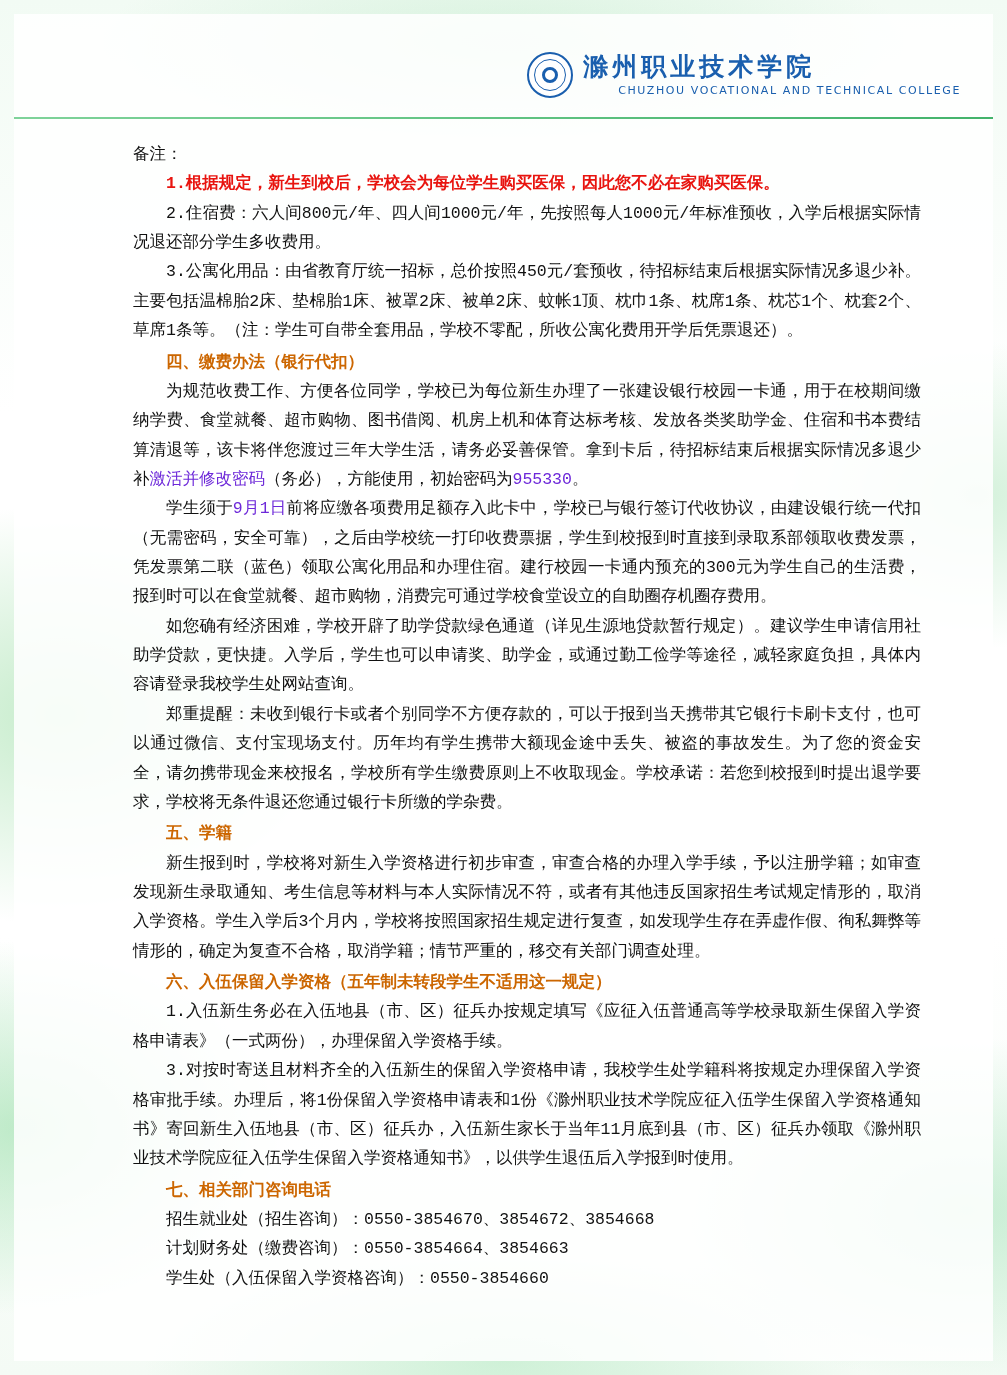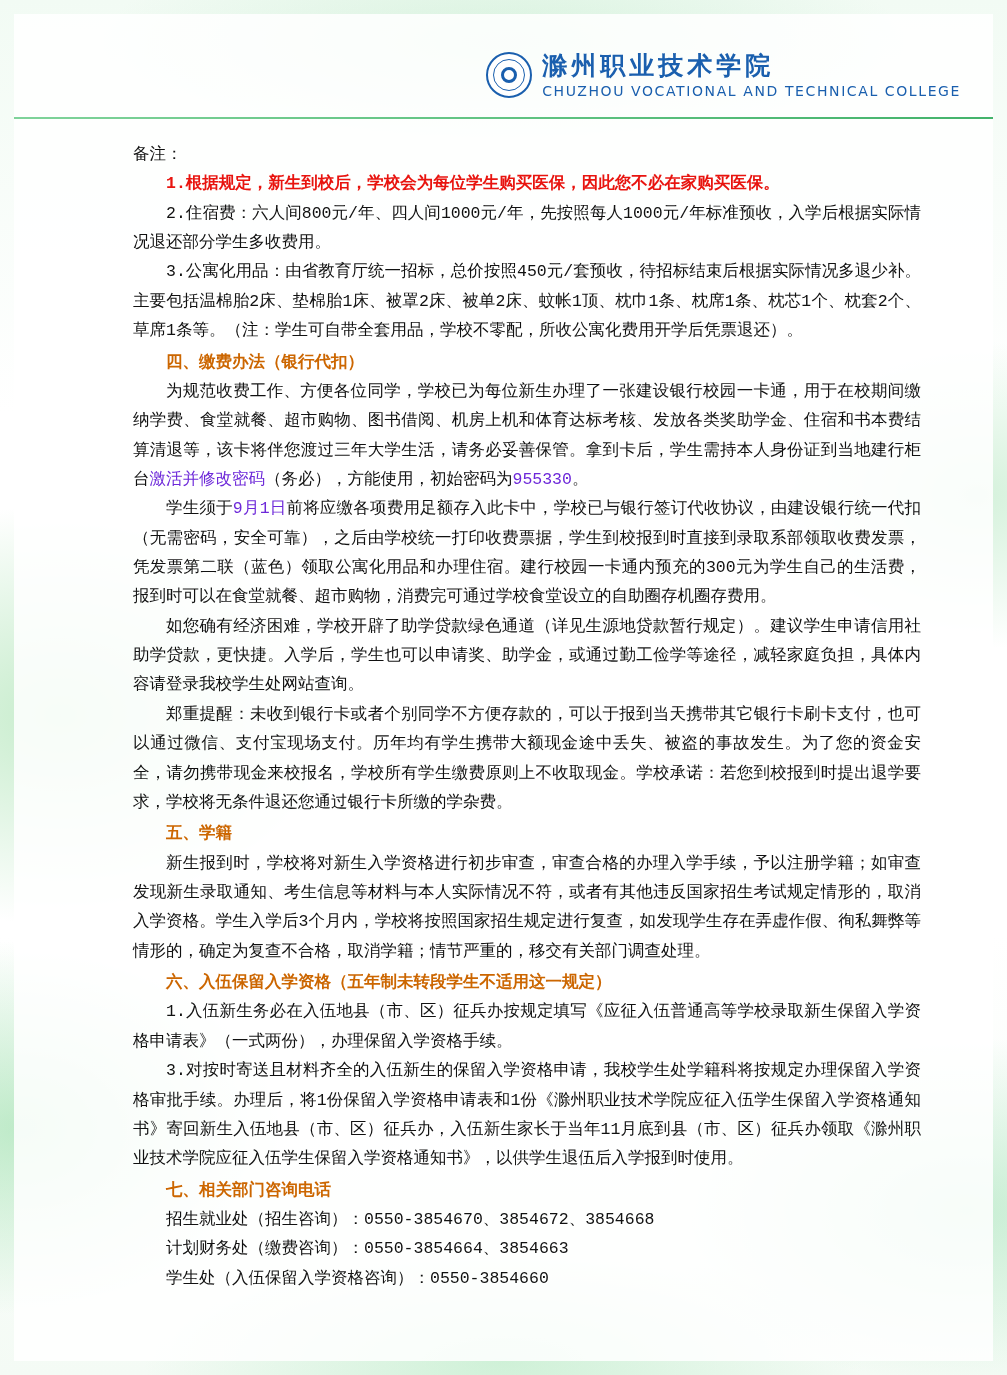--- a/index.html
+++ b/index.html
@@ -52,22 +52,23 @@
     content:"";position:absolute;left:13px;top:13px;right:13px;bottom:13px;
     border:3px solid #1a5fae;border-radius:50%;
   }
   .logo-text{line-height:1.1;}
   .logo-cn{
     font-family:"DejaVu Serif","Liberation Serif",serif;
     font-size:25px;color:#1a5fae;letter-spacing:4px;font-weight:bold;
     white-space:nowrap;
   }
   .logo-en{
-    font-size:14px;color:#1a5fae;letter-spacing:1.6px;margin-top:4px;
+    font-size:11px;color:#1a5fae;letter-spacing:1.6px;margin-top:4px;
     white-space:nowrap;
+    margin-left:35px;
   }
   .header-rule{
     position:absolute;left:14px;right:14px;top:117px;height:2px;
     background:linear-gradient(90deg,#7fd39a,#43b36b);
   }
 
   
   .content{
     position:absolute;left:133px;right:86px;top:140px;
     font-size:16.5px;
@@ -108,21 +109,21 @@
   <div class="header-rule"></div>
 
   <div class="content">
 
     <p class="note-label">备注：</p>
     <p class="indent red-bold">1.根据规定，新生到校后，学校会为每位学生购买医保，因此您不必在家购买医保。</p>
     <p class="indent">2.住宿费：六人间800元/年、四人间1000元/年，先按照每人1000元/年标准预收，入学后根据实际情况退还部分学生多收费用。</p>
     <p class="indent">3.公寓化用品：由省教育厅统一招标，总价按照450元/套预收，待招标结束后根据实际情况多退少补。主要包括温棉胎2床、垫棉胎1床、被罩2床、被单2床、蚊帐1顶、枕巾1条、枕席1条、枕芯1个、枕套2个、草席1条等。（注：学生可自带全套用品，学校不零配，所收公寓化费用开学后凭票退还）。</p>
 
     <p class="section-head">四、缴费办法（银行代扣）</p>
-    <p class="indent"><span>为规范收费工作、方便各位同学，学校已为每位新生办理了一张建设银行校园一卡通，用于在校期间缴纳学费、食堂就餐、超市购物、图书借阅、机房上机和体育达标考核、发放各类奖助学金、住宿和书本费结算清退等，该卡将伴您渡过三年大学生活，请务必妥善保管。拿到卡后，学生需持本人身份证到当地建行柜台</span><span class="red">激活并修改密码</span><span>（务必），方能使用，初始密码为</span><span class="red">955330</span><span>。</span></p>
+    <p class="indent"><span>为规范收费工作、方便各位同学，学校已为每位新生办理了一张建设银行校园一卡通，用于在校期间缴纳学费、食堂就餐、超市购物、图书借阅、机房上机和体育达标考核、发放各类奖助学金、住宿和书本费结算清退等，该卡将伴您渡过三年大学生活，请务必妥善保管。拿到卡后，待招标结束后根据实际情况多退少补</span><span class="red">激活并修改密码</span><span>（务必），方能使用，初始密码为</span><span class="red">955330</span><span>。</span></p>
     <p class="indent"><span>学生须于</span><span class="red">9月1日</span><span>前将应缴各项费用足额存入此卡中，学校已与银行签订代收协议，由建设银行统一代扣（无需密码，安全可靠），之后由学校统一打印收费票据，学生到校报到时直接到录取系部领取收费发票，凭发票第二联（蓝色）领取公寓化用品和办理住宿。建行校园一卡通内预充的300元为学生自己的生活费，报到时可以在食堂就餐、超市购物，消费完可通过学校食堂设立的自助圈存机圈存费用。</span></p>
     <p class="indent">如您确有经济困难，学校开辟了助学贷款绿色通道（详见生源地贷款暂行规定）。建议学生申请信用社助学贷款，更快捷。入学后，学生也可以申请奖、助学金，或通过勤工俭学等途径，减轻家庭负担，具体内容请登录我校学生处网站查询。</p>
     <p class="indent">郑重提醒：未收到银行卡或者个别同学不方便存款的，可以于报到当天携带其它银行卡刷卡支付，也可以通过微信、支付宝现场支付。历年均有学生携带大额现金途中丢失、被盗的事故发生。为了您的资金安全，请勿携带现金来校报名，学校所有学生缴费原则上不收取现金。学校承诺：若您到校报到时提出退学要求，学校将无条件退还您通过银行卡所缴的学杂费。</p>
 
     <p class="section-head">五、学籍</p>
     <p class="indent">新生报到时，学校将对新生入学资格进行初步审查，审查合格的办理入学手续，予以注册学籍；如审查发现新生录取通知、考生信息等材料与本人实际情况不符，或者有其他违反国家招生考试规定情形的，取消入学资格。学生入学后3个月内，学校将按照国家招生规定进行复查，如发现学生存在弄虚作假、徇私舞弊等情形的，确定为复查不合格，取消学籍；情节严重的，移交有关部门调查处理。</p>
 
     <p class="section-head">六、入伍保留入学资格（五年制未转段学生不适用这一规定）</p>
     <p class="indent">1.入伍新生务必在入伍地县（市、区）征兵办按规定填写《应征入伍普通高等学校录取新生保留入学资格申请表》（一式两份），办理保留入学资格手续。</p>
     <p class="indent">3.对按时寄送且材料齐全的入伍新生的保留入学资格申请，我校学生处学籍科将按规定办理保留入学资格审批手续。办理后，将1份保留入学资格申请表和1份《滁州职业技术学院应征入伍学生保留入学资格通知书》寄回新生入伍地县（市、区）征兵办，入伍新生家长于当年11月底到县（市、区）征兵办领取《滁州职业技术学院应征入伍学生保留入学资格通知书》，以供学生退伍后入学报到时使用。</p>

